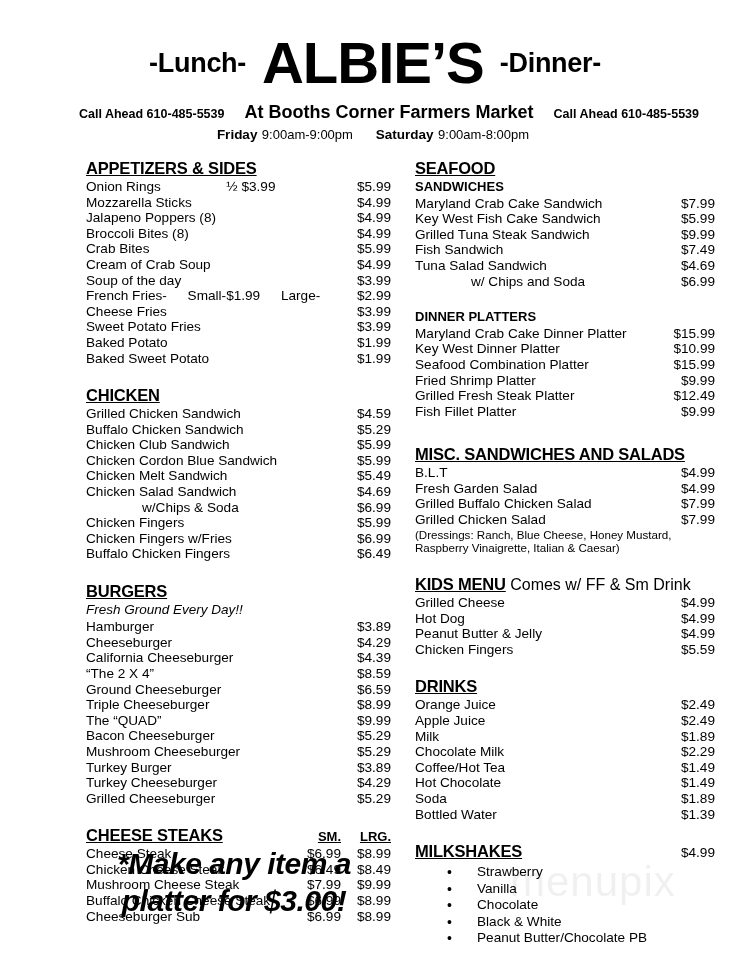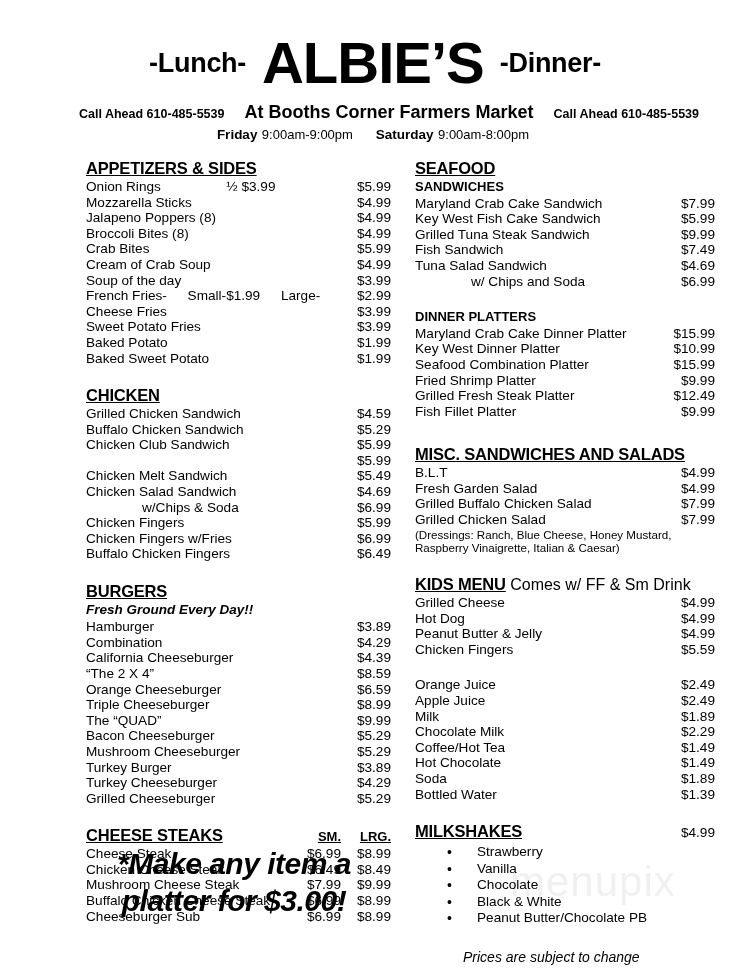--- a/index.html
+++ b/index.html
@@ -90,21 +90,21 @@
     letter-spacing: 0;
   }
   .sub-head {
     font-size: 13px;
     font-weight: bold;
     line-height: 1.2;
     margin-bottom: 1px;
   }
   .italic-note {
     font-size: 13.5px;
-    font-weight: bold;
+    font-weight: normal;
     font-style: italic;
     line-height: 1.2;
     margin-bottom: 1px;
   }
 
   
   .items { margin: 0; padding: 0; }
   .row {
     display: flex;
     align-items: baseline;
@@ -316,20 +316,21 @@
             <span class="name">Buffalo Chicken Sandwich</span>
             <span class="spacer"></span>
             <span class="price">$5.29</span>
           </div>
           <div class="row">
             <span class="name">Chicken Club Sandwich</span>
             <span class="spacer"></span>
             <span class="price">$5.99</span>
           </div>
           <div class="row">
+            <span class="name">Chicken Cordon Blue Sandwich</span>
             <span class="spacer"></span>
             <span class="price">$5.99</span>
           </div>
           <div class="row">
             <span class="name">Chicken Melt Sandwich</span>
             <span class="spacer"></span>
             <span class="price">$5.49</span>
           </div>
           <div class="row">
             <span class="name">Chicken Salad Sandwich</span>
@@ -364,36 +365,36 @@
     <div class="sec">
       <div class="sec-head"><span class="u">BURGERS</span></div>
       <div class="italic-note">Fresh Ground Every Day!!</div>
       <div class="items">
           <div class="row">
             <span class="name">Hamburger</span>
             <span class="spacer"></span>
             <span class="price">$3.89</span>
           </div>
           <div class="row">
-            <span class="name">Combination</span>
+            <span class="name">Cheeseburger</span>
             <span class="spacer"></span>
             <span class="price">$4.29</span>
           </div>
           <div class="row">
             <span class="name">California Cheeseburger</span>
             <span class="spacer"></span>
             <span class="price">$4.39</span>
           </div>
           <div class="row">
             <span class="name">“The 2 X 4”</span>
             <span class="spacer"></span>
             <span class="price">$8.59</span>
           </div>
           <div class="row">
-            <span class="name">Orange Cheeseburger</span>
+            <span class="name">Ground Cheeseburger</span>
             <span class="spacer"></span>
             <span class="price">$6.59</span>
           </div>
           <div class="row">
             <span class="name">Triple Cheeseburger</span>
             <span class="spacer"></span>
             <span class="price">$8.99</span>
           </div>
           <div class="row">
             <span class="name">The “QUAD”</span>
@@ -604,20 +605,21 @@
             <span class="name">Chicken Fingers</span>
             <span class="spacer"></span>
             <span class="price">$5.59</span>
           </div>
         </div>
     </div>
 
     <div class="gap-md"></div>
 
     <div class="sec">
+      <div class="sec-head"><span class="u">DRINKS</span></div>
       <div class="items">
           <div class="row">
             <span class="name">Orange Juice</span>
             <span class="spacer"></span>
             <span class="price">$2.49</span>
           </div>
           <div class="row">
             <span class="name">Apple Juice</span>
             <span class="spacer"></span>
             <span class="price">$2.49</span>

